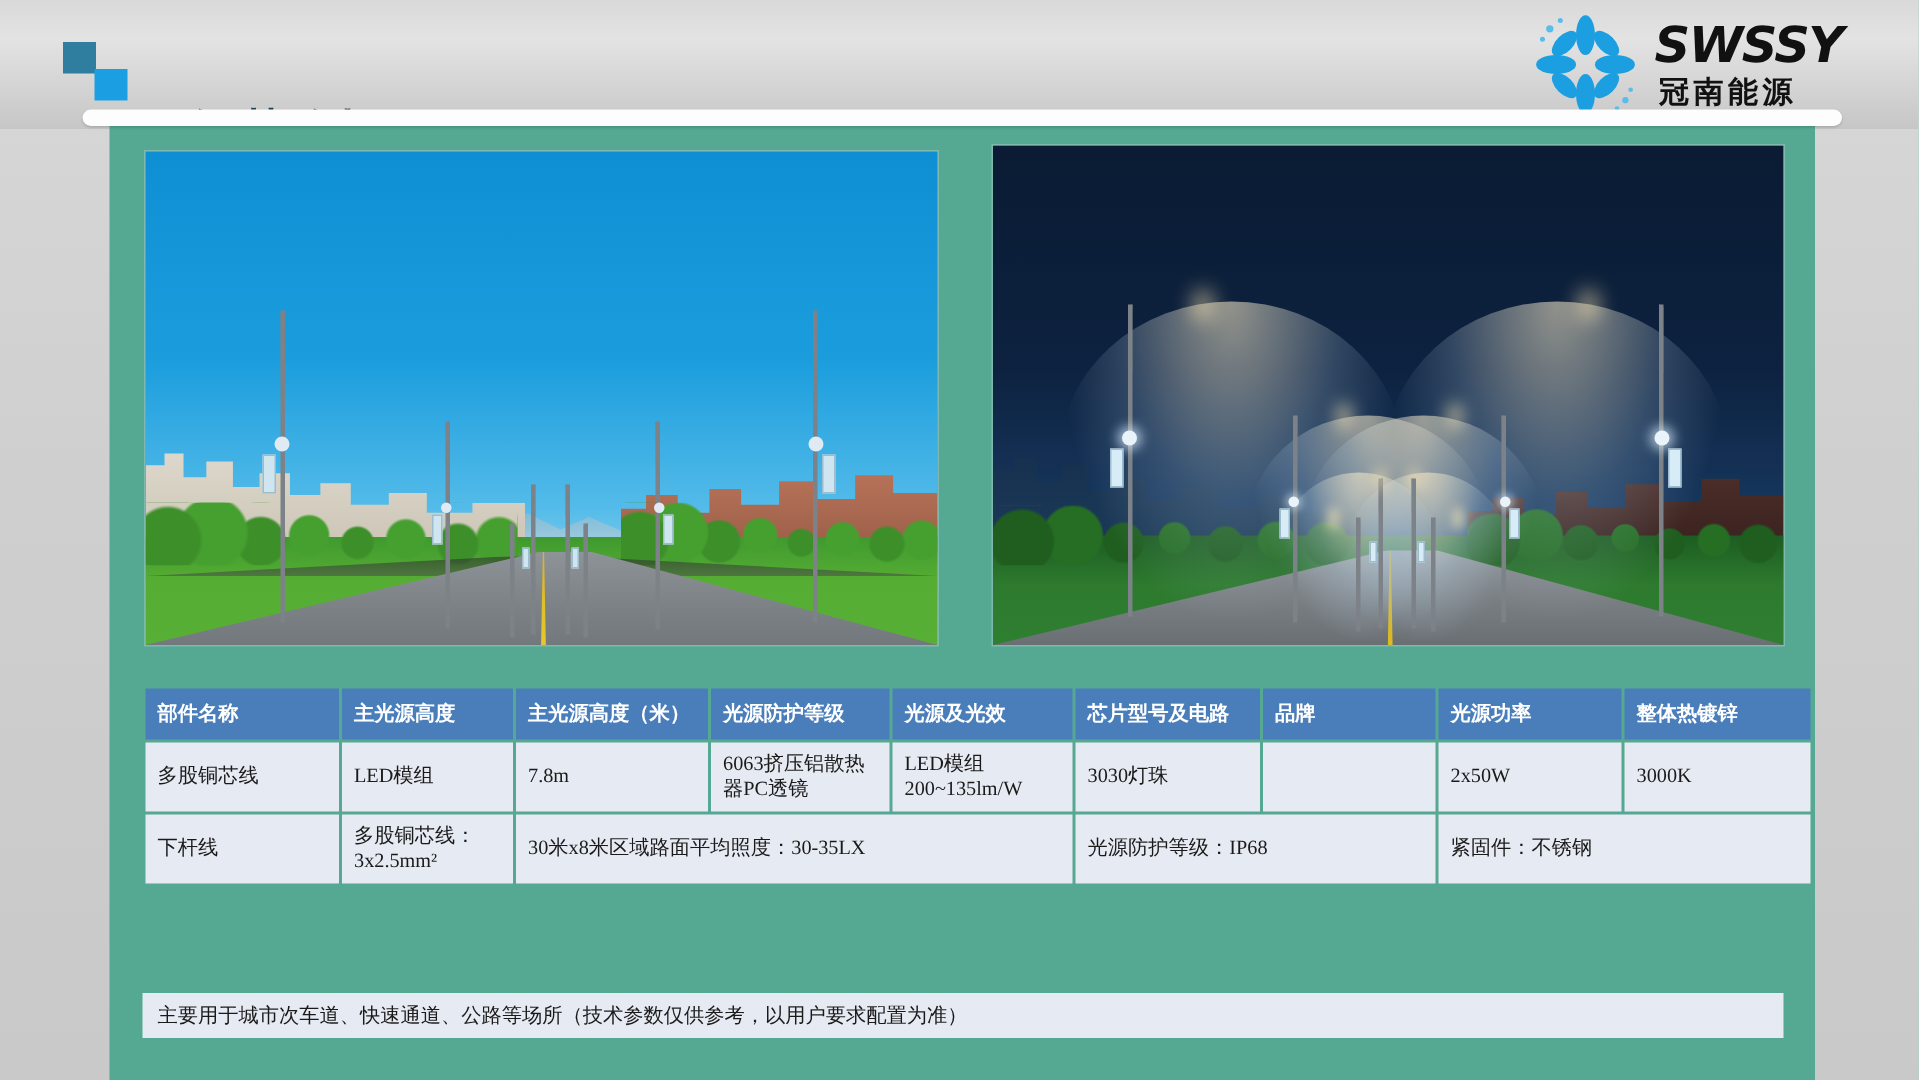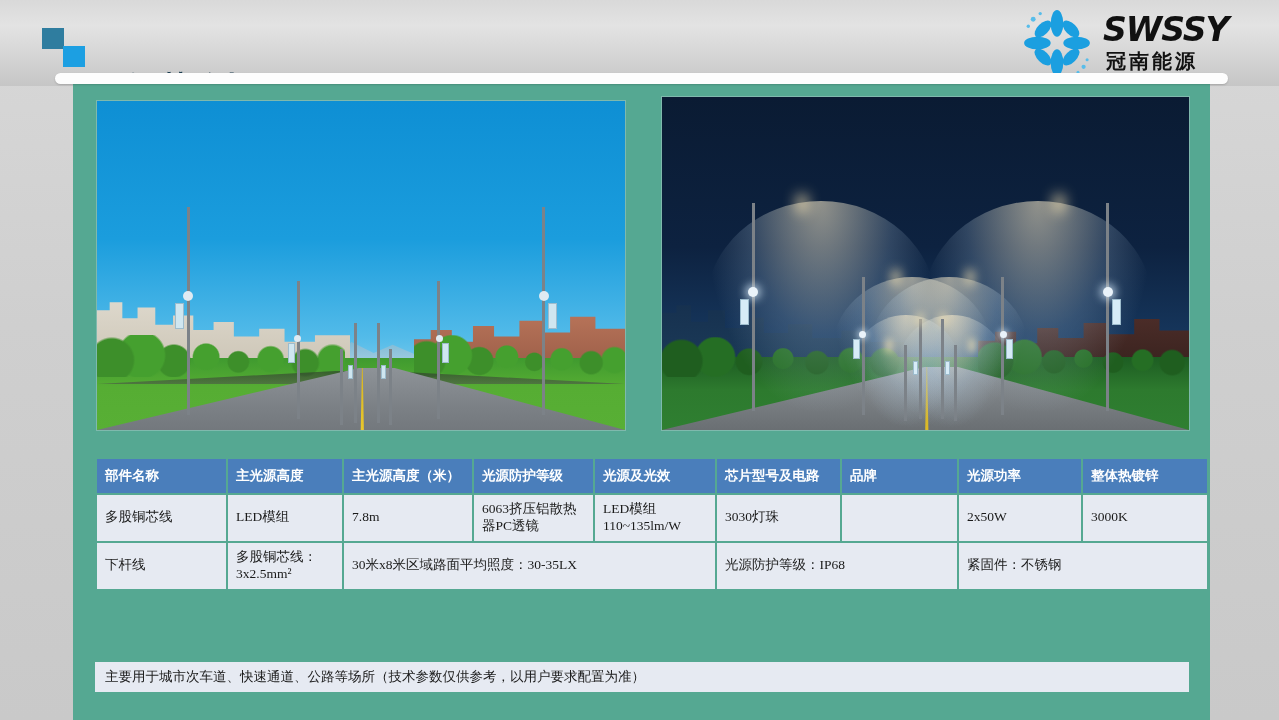--- a/index.html
+++ b/index.html
@@ -431,21 +431,21 @@
         <th>光源功率</th>
         <th>整体热镀锌</th>
       </tr>
     </thead>
     <tbody>
       <tr class="row-b spec-row">
         <td>多股铜芯线</td>
         <td>LED模组</td>
         <td>7.8m</td>
         <td>6063挤压铝散热器PC透镜</td>
-        <td>LED模组 110~135lm/W</td>
+        <td>LED模组 200~135lm/W</td>
         <td>3030灯珠</td>
         <td></td>
         <td>2x50W</td>
         <td>3000K</td>
       </tr>
       <tr class="row-b spec-row">
         <td>下杆线</td>
         <td>多股铜芯线：3x2.5mm²</td>
         <td colspan="3">30米x8米区域路面平均照度：30-35LX</td>
         <td colspan="2">光源防护等级：IP68</td>

